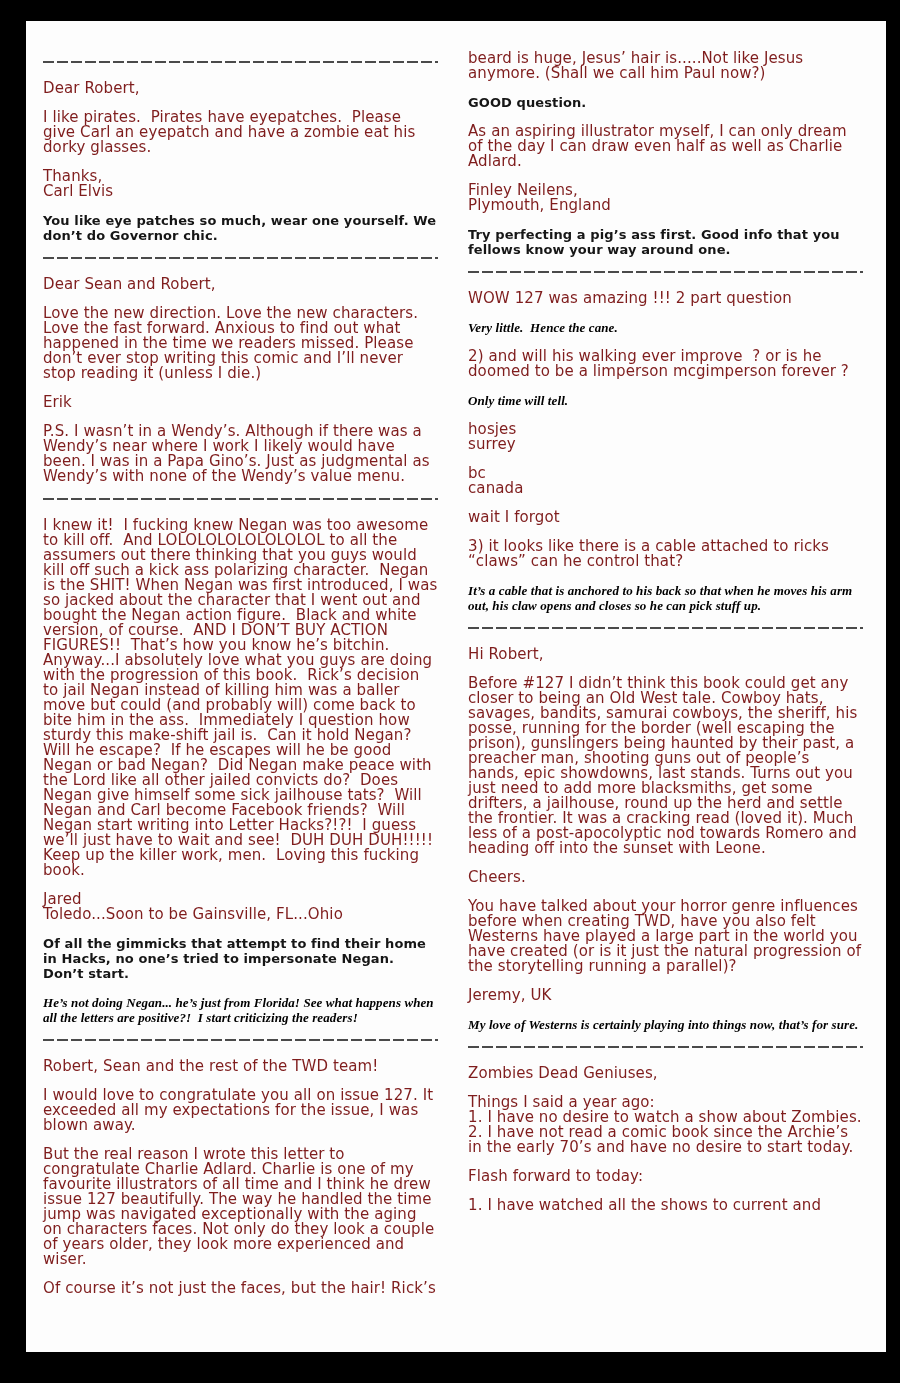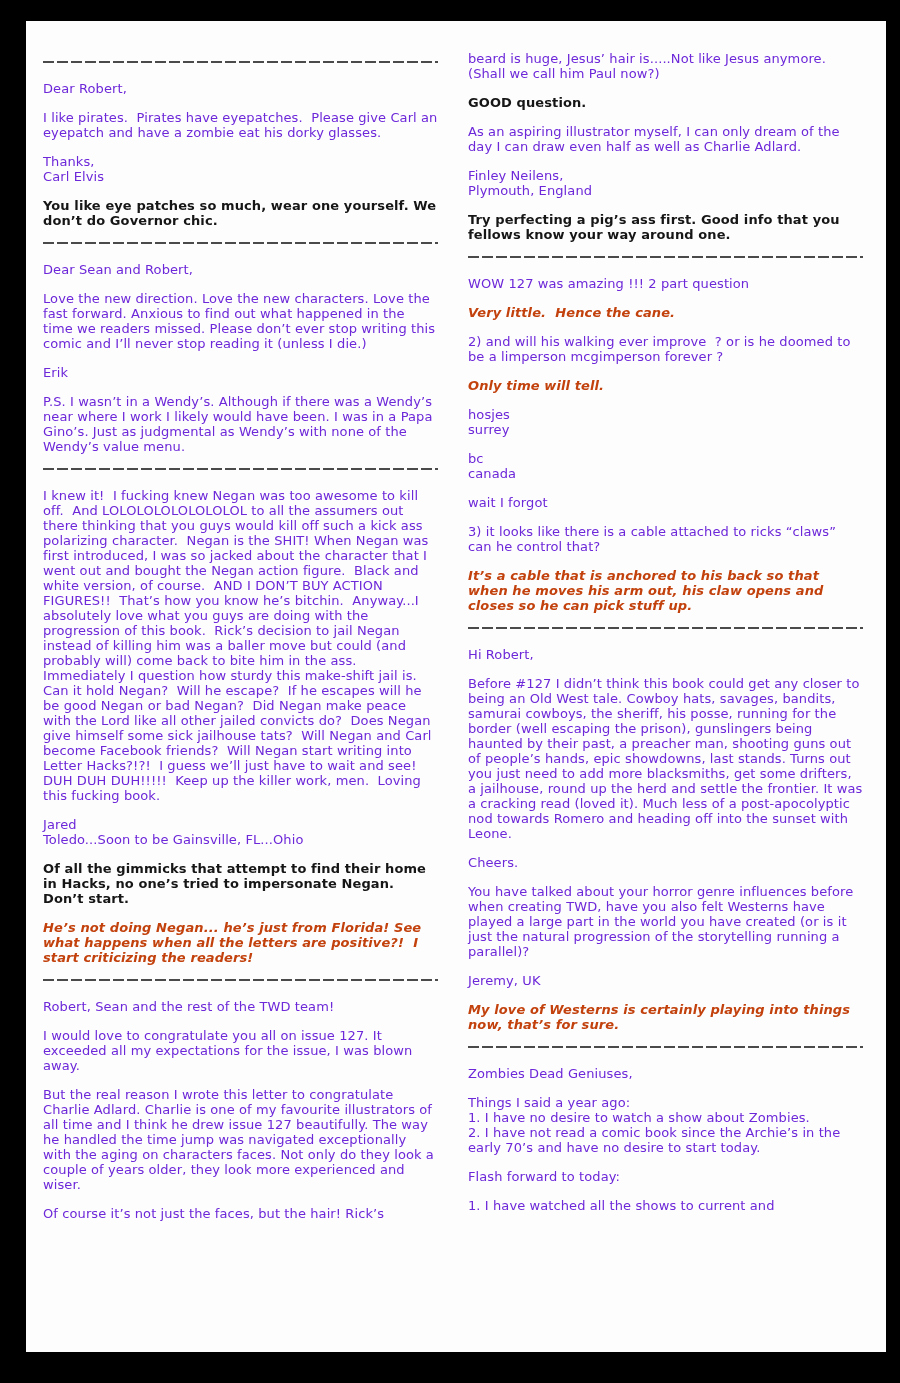--- a/index.html
+++ b/index.html
@@ -29,36 +29,37 @@
   .columns {
     display: flex;
     gap: 30px;
   }
   .col {
     width: 395px;
     flex: 0 0 395px;
   }
   .col p {
     margin: 0 0 14px 0;
-    font-size: 13px;
+    font-size: 15px;
     line-height: 15px;
-    color: #6d28d9;
+    color: #7f1d1d;
     white-space: pre-wrap;
     letter-spacing: 0.1px;
   }
   .col p.bold {
     font-weight: bold;
     color: #161616;
     font-size: 13px;
   }
   .col p.editor {
     font-weight: bold;
     font-style: italic;
-    color: #c2410c;
+    color: #000000;
     font-size: 13px;
+    font-family: Liberation Serif, serif;
   }
   .sep {
     height: 2px;
     margin: 10px 0 18px 0;
     background: repeating-linear-gradient(90deg, #4a4a4a 0px, #4a4a4a 11px, transparent 11px, transparent 14px);
   }
 </style>
 </head>
 <body>
 

